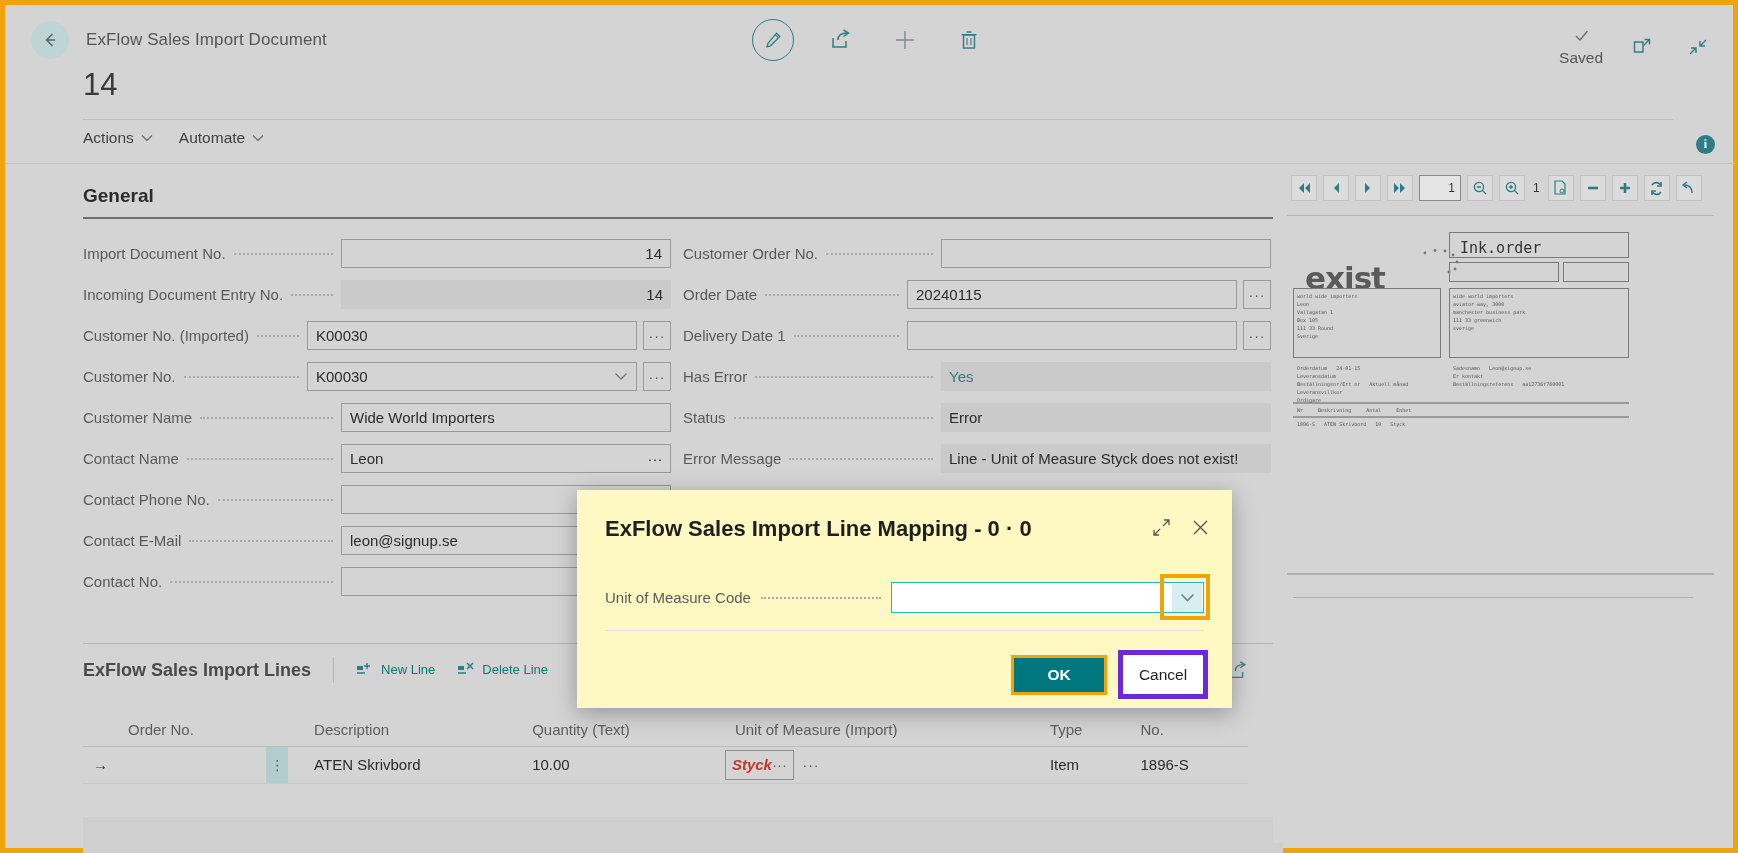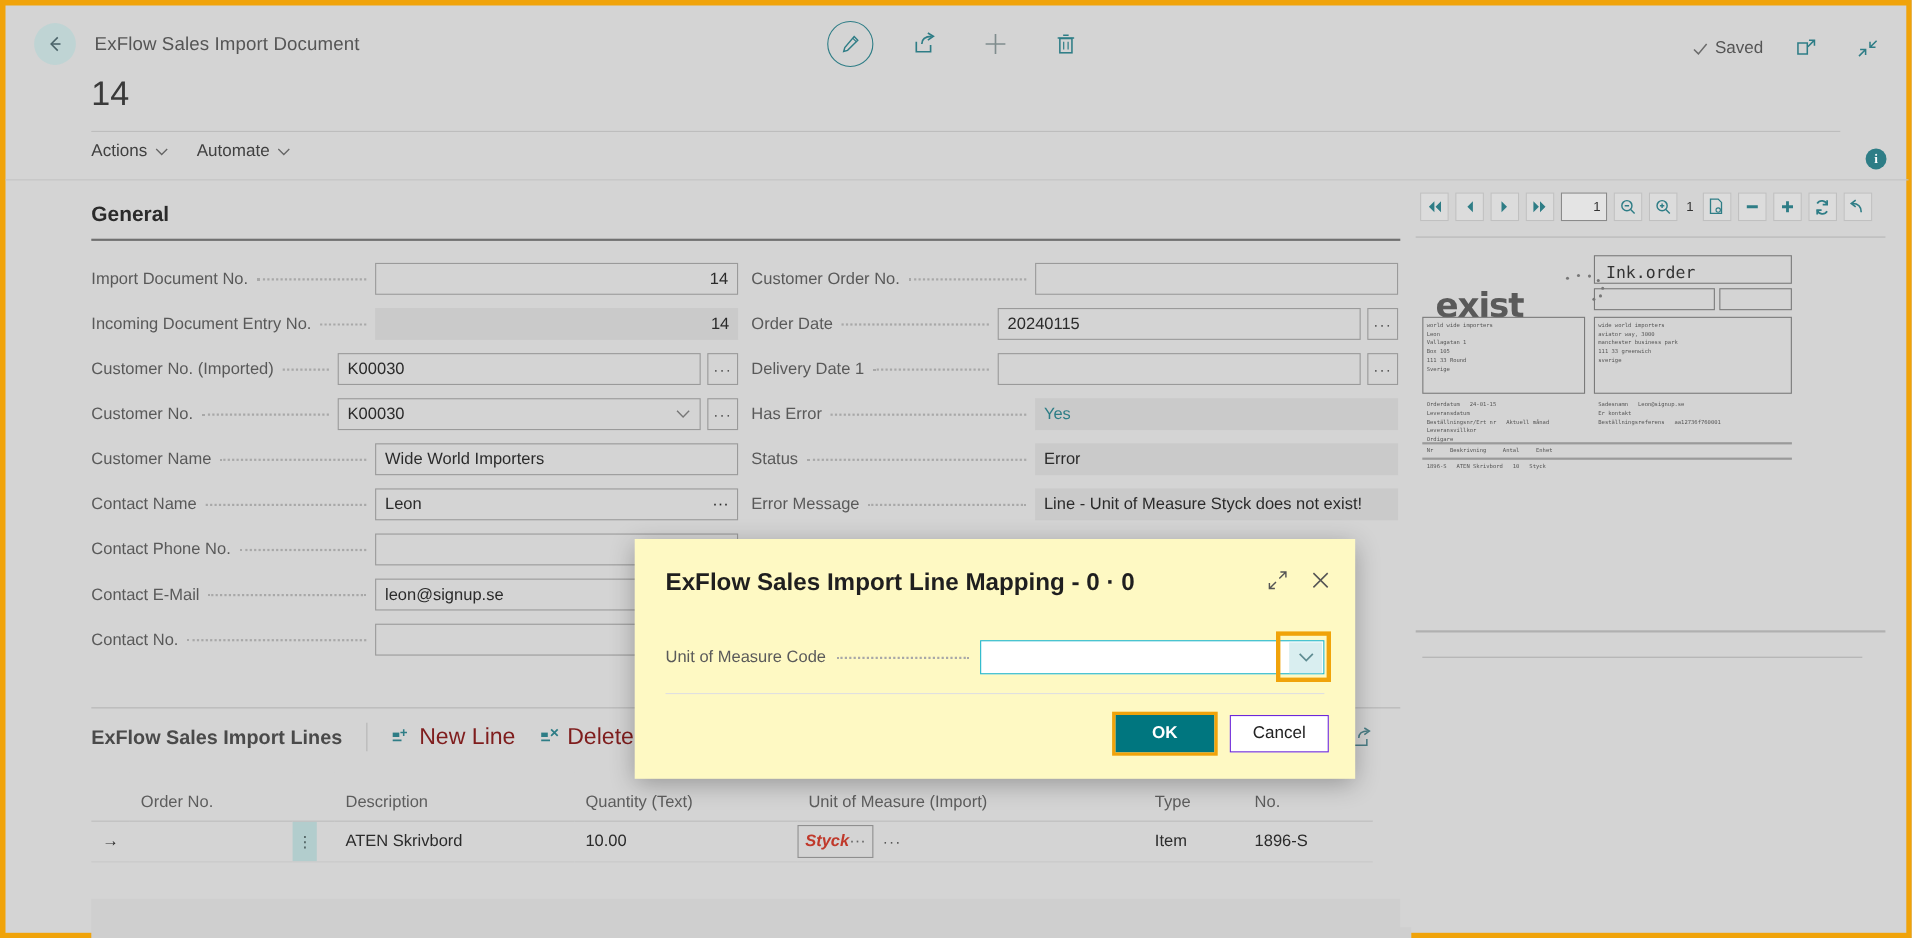--- a/index.html
+++ b/index.html
@@ -46,21 +46,21 @@
     width: 42px; height: 42px; border-radius: 50%;
     border: 1.4px solid #2e7d86;
     display: flex; align-items: center; justify-content: center;
     cursor: pointer;
   }
   .plain-icon { width: 34px; height: 34px; display:flex; align-items:center; justify-content:center; cursor:pointer;}
   .top-right {
     position: absolute; right: 18px; top: 22px;
     display: flex; align-items: center; gap: 22px;
   }
-  .saved { display:flex; align-items:center; gap:5px; font-size:15.5px; color:#555; }
+  .saved { display:flex; align-items:center; gap:5px; font-size:15.5px; color:#555;flex-direction:column; }
   
   .doc-no {
     position: absolute; left: 78px; top: 62px;
     font-size: 31px; color: #3a3a3a; font-weight: 300;
   }
   .title-rule {
     position: absolute; left: 78px; top: 114px; width: 1590px;
     height: 1px; background: #bdbdbd;
   }
   
@@ -149,21 +149,21 @@
     position: absolute; left: 78px; top: 638px; width: 1200px;
     height: 1px; background: #b5b5b5;
   }
   .lines-head {
     position: absolute; left: 78px; top: 652px;
     display: flex; align-items: center; gap: 0;
     font-size: 18px;
   }
   .lines-title { font-weight: 600; color: #4a4a4a; font-size: 18px; }
   .vdiv { width:1px; height:26px; background:#b5b5b5; margin:0 22px; }
-  .lbtn { display:flex; align-items:center; gap:7px; font-size:21px; color:#7f1d1d; cursor:pointer; margin-right:22px; }
+  .lbtn { display:flex; gap:7px; font-size:13px; color:#0f766e; cursor:pointer; margin-right:22px; }
   .lines-right {
     position: absolute; right: 440px; top: 655px;
     display: flex; align-items:center; gap: 22px;
   }
   
   .tbl {
     position: absolute; left: 78px; top: 697px;
     width: 1200px;
     border-collapse: collapse;
     font-size: 15px;
@@ -287,22 +287,22 @@
   }
   .btn-ok {
     width: 90px; height: 34px;
     background: #00767f; color:#fff; font-size:15.5px; font-weight:600;
     display:flex; align-items:center; justify-content:center;
     outline: 3px solid #f0a30a;
     cursor:pointer;
     text-align:center;
   }
   .btn-cancel {
-    width: 90px; height: 34px;
-    background:#fff; border:1px solid #6d28d9; color:#222; font-size:15.5px;
+    width: 90px; height: 49px;
+    background:#fff; border:5px solid #6d28d9; color:#222; font-size:15.5px;
     display:flex; align-items:center; justify-content:center;
     cursor:pointer;
   }
   svg { display:block; }
 </style>
 </head>
 <body>
 
 <div id="app">
 

